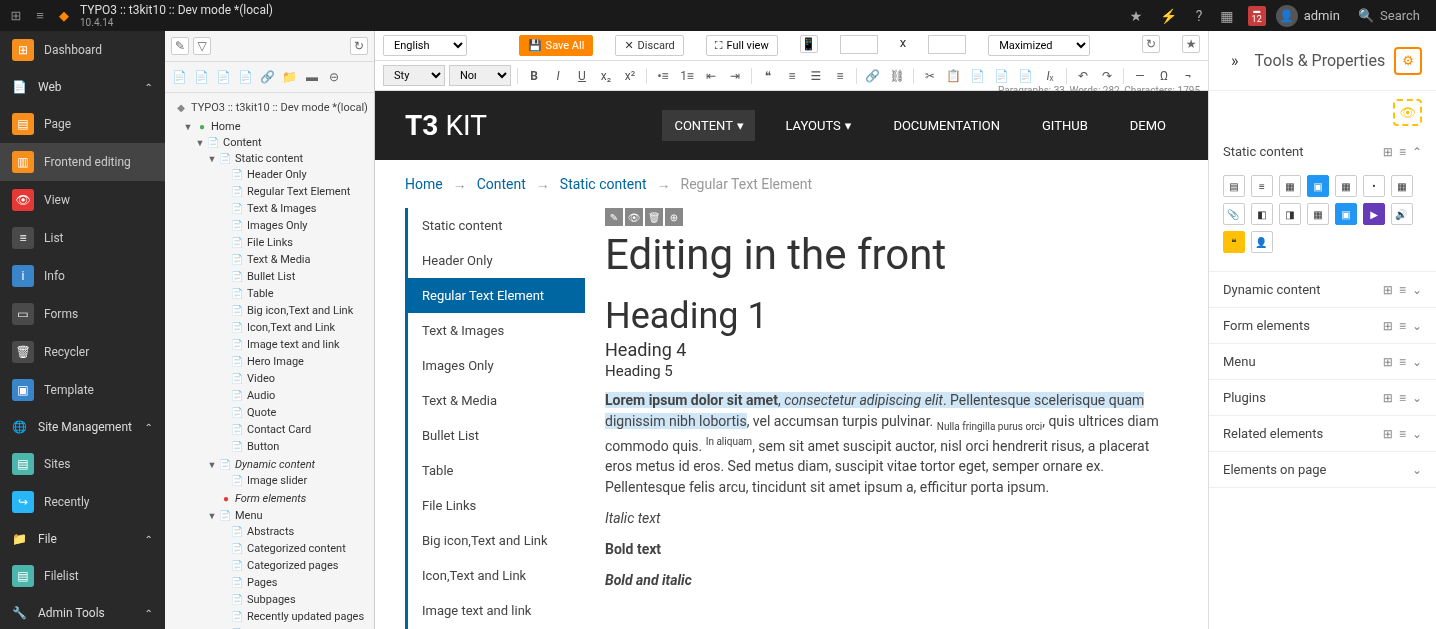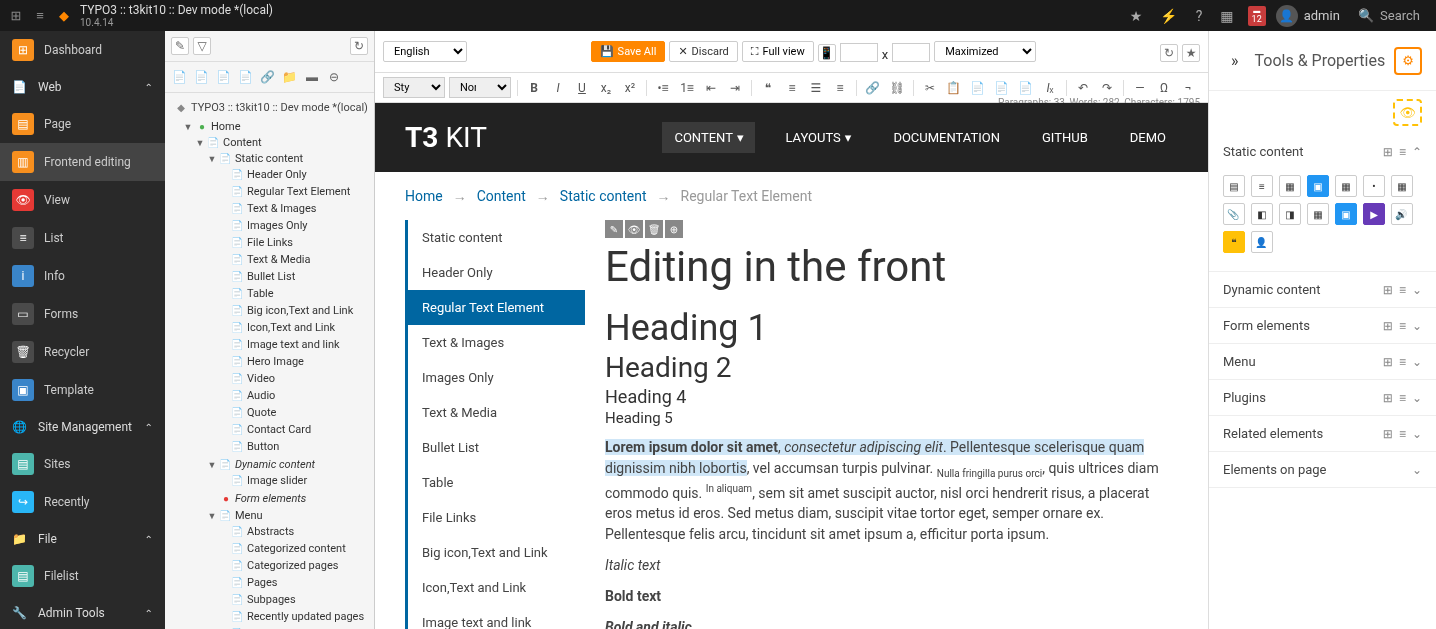--- a/index.html
+++ b/index.html
@@ -33,21 +33,21 @@
 .tree-title{padding:4px 6px;color:#444;display:flex;align-items:center;gap:4px}
 .tree ul{list-style:none;padding-left:12px}
 .tree li{padding:1px 0;white-space:nowrap}
 .tree-row{display:flex;align-items:center;gap:3px;cursor:pointer;padding:1px 2px}
 .tw{width:10px;color:#666;font-size:9px;text-align:center}
 .pg-ic{width:12px;height:12px;display:inline-flex;align-items:center;justify-content:center;font-size:10px;color:#888}
 .globe{color:#4caf50}
 .red-dot{color:#e53935}
 .italic{font-style:italic}
 .center-col{flex:1;display:flex;flex-direction:column;overflow:hidden;background:#fff}
-.edit-toolbar{display:flex;align-items:flex-end;gap:4px;padding:10px 8px;border-bottom:1px solid #ddd;flex-wrap:wrap}
+.edit-toolbar{display:flex;align-items:flex-start;gap:22px;padding:4px 8px;border-bottom:1px solid #ddd;flex-wrap:wrap}
 .lang-sel{border:1px solid #ccc;padding:2px 20px 2px 6px;font-size:11px;border-radius:2px;background:#fff}
 .btn{border:1px solid #ccc;padding:3px 8px;font-size:11px;border-radius:2px;background:#fff;display:flex;align-items:center;gap:4px;cursor:pointer}
 .btn.save{background:#ff8700;color:#fff;border-color:#ff8700}
 .btn.discard{background:#fff;color:#333}
 .mini-input{width:38px;border:1px solid #ccc;padding:2px;font-size:11px}
 .rte-toolbar{display:flex;align-items:center;gap:4px;padding:4px 8px;border-bottom:1px solid #ddd;flex-wrap:wrap;position:relative}
 .rte-sel{border:1px solid #ccc;padding:2px 18px 2px 6px;font-size:11px;width:62px}
 .rte-ic{width:20px;height:20px;display:flex;align-items:center;justify-content:center;cursor:pointer;color:#555;font-size:12px;border-radius:2px}
 .rte-sep{width:1px;height:16px;background:#ddd;margin:0 2px}
 .rte-stats{position:absolute;right:8px;top:24px;font-size:10px;color:#888}
@@ -560,21 +560,20 @@
         </div>
         <div class="pg-content">
           <div class="edit-ctrls">
             <span class="ec">✎</span>
             <span class="ec">👁</span>
             <span class="ec">🗑</span>
             <span class="ec">⊕</span>
           </div>
           <h1>Editing in the front</h1>
           <h2>Heading 1</h2>
-          <h3>Heading 2</h3>
           <h5>Heading 4</h5>
           <h6>Heading 5</h6>
           <p class="para"><span class="hl"><b>Lorem ipsum dolor sit amet</b><span>, </span><i>consectetur adipiscing elit</i><span>. Pellentesque scelerisque quam dignissim nibh lobortis</span></span><span>, vel accumsan turpis pulvinar. </span><span class="sub">Nulla fringilla purus orci</span><span>, quis ultrices diam commodo quis. </span><span class="sup">In aliquam</span><span>, sem sit amet suscipit auctor, nisl orci hendrerit risus, a placerat eros metus id eros. Sed metus diam, suscipit vitae tortor eget, semper ornare ex. Pellentesque felis arcu, tincidunt sit amet ipsum a, efficitur porta ipsum.</span></p>
           <p class="para"><i>Italic text</i></p>
           <p class="para"><b>Bold text</b></p>
           <p class="para"><b><i>Bold and italic</i></b></p>
         </div>
       </div>
     </div>
   </div>

